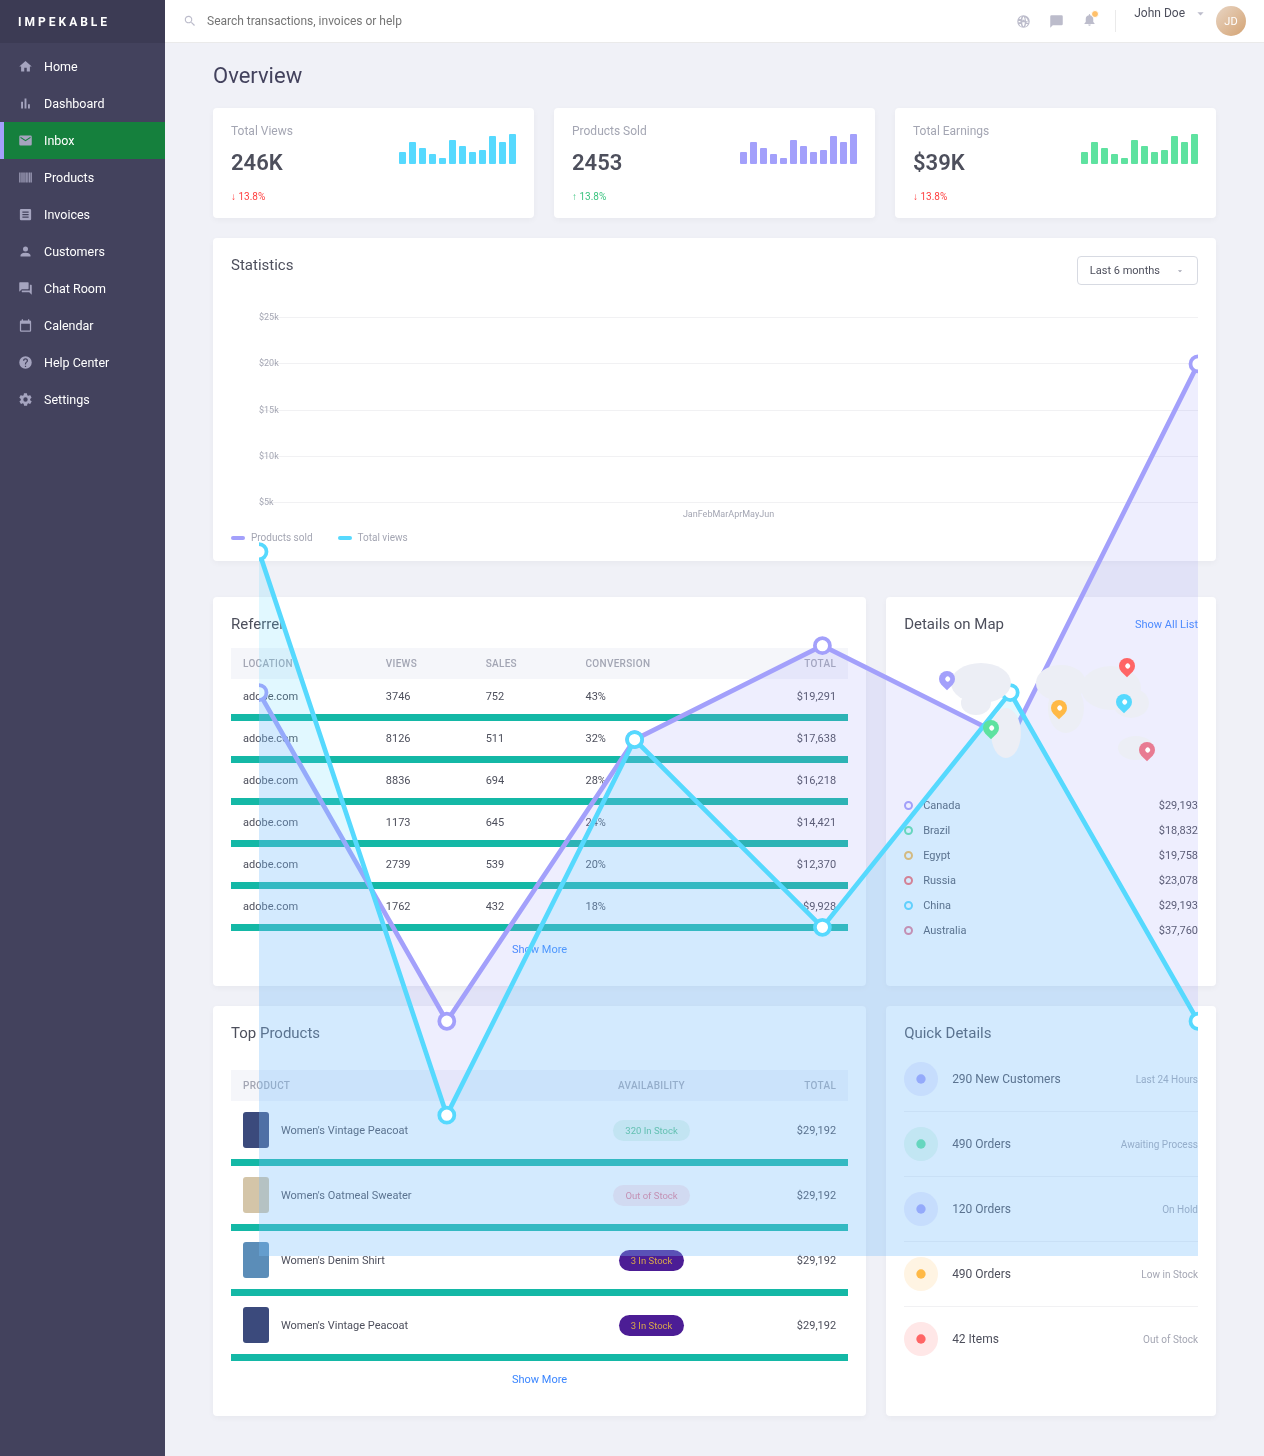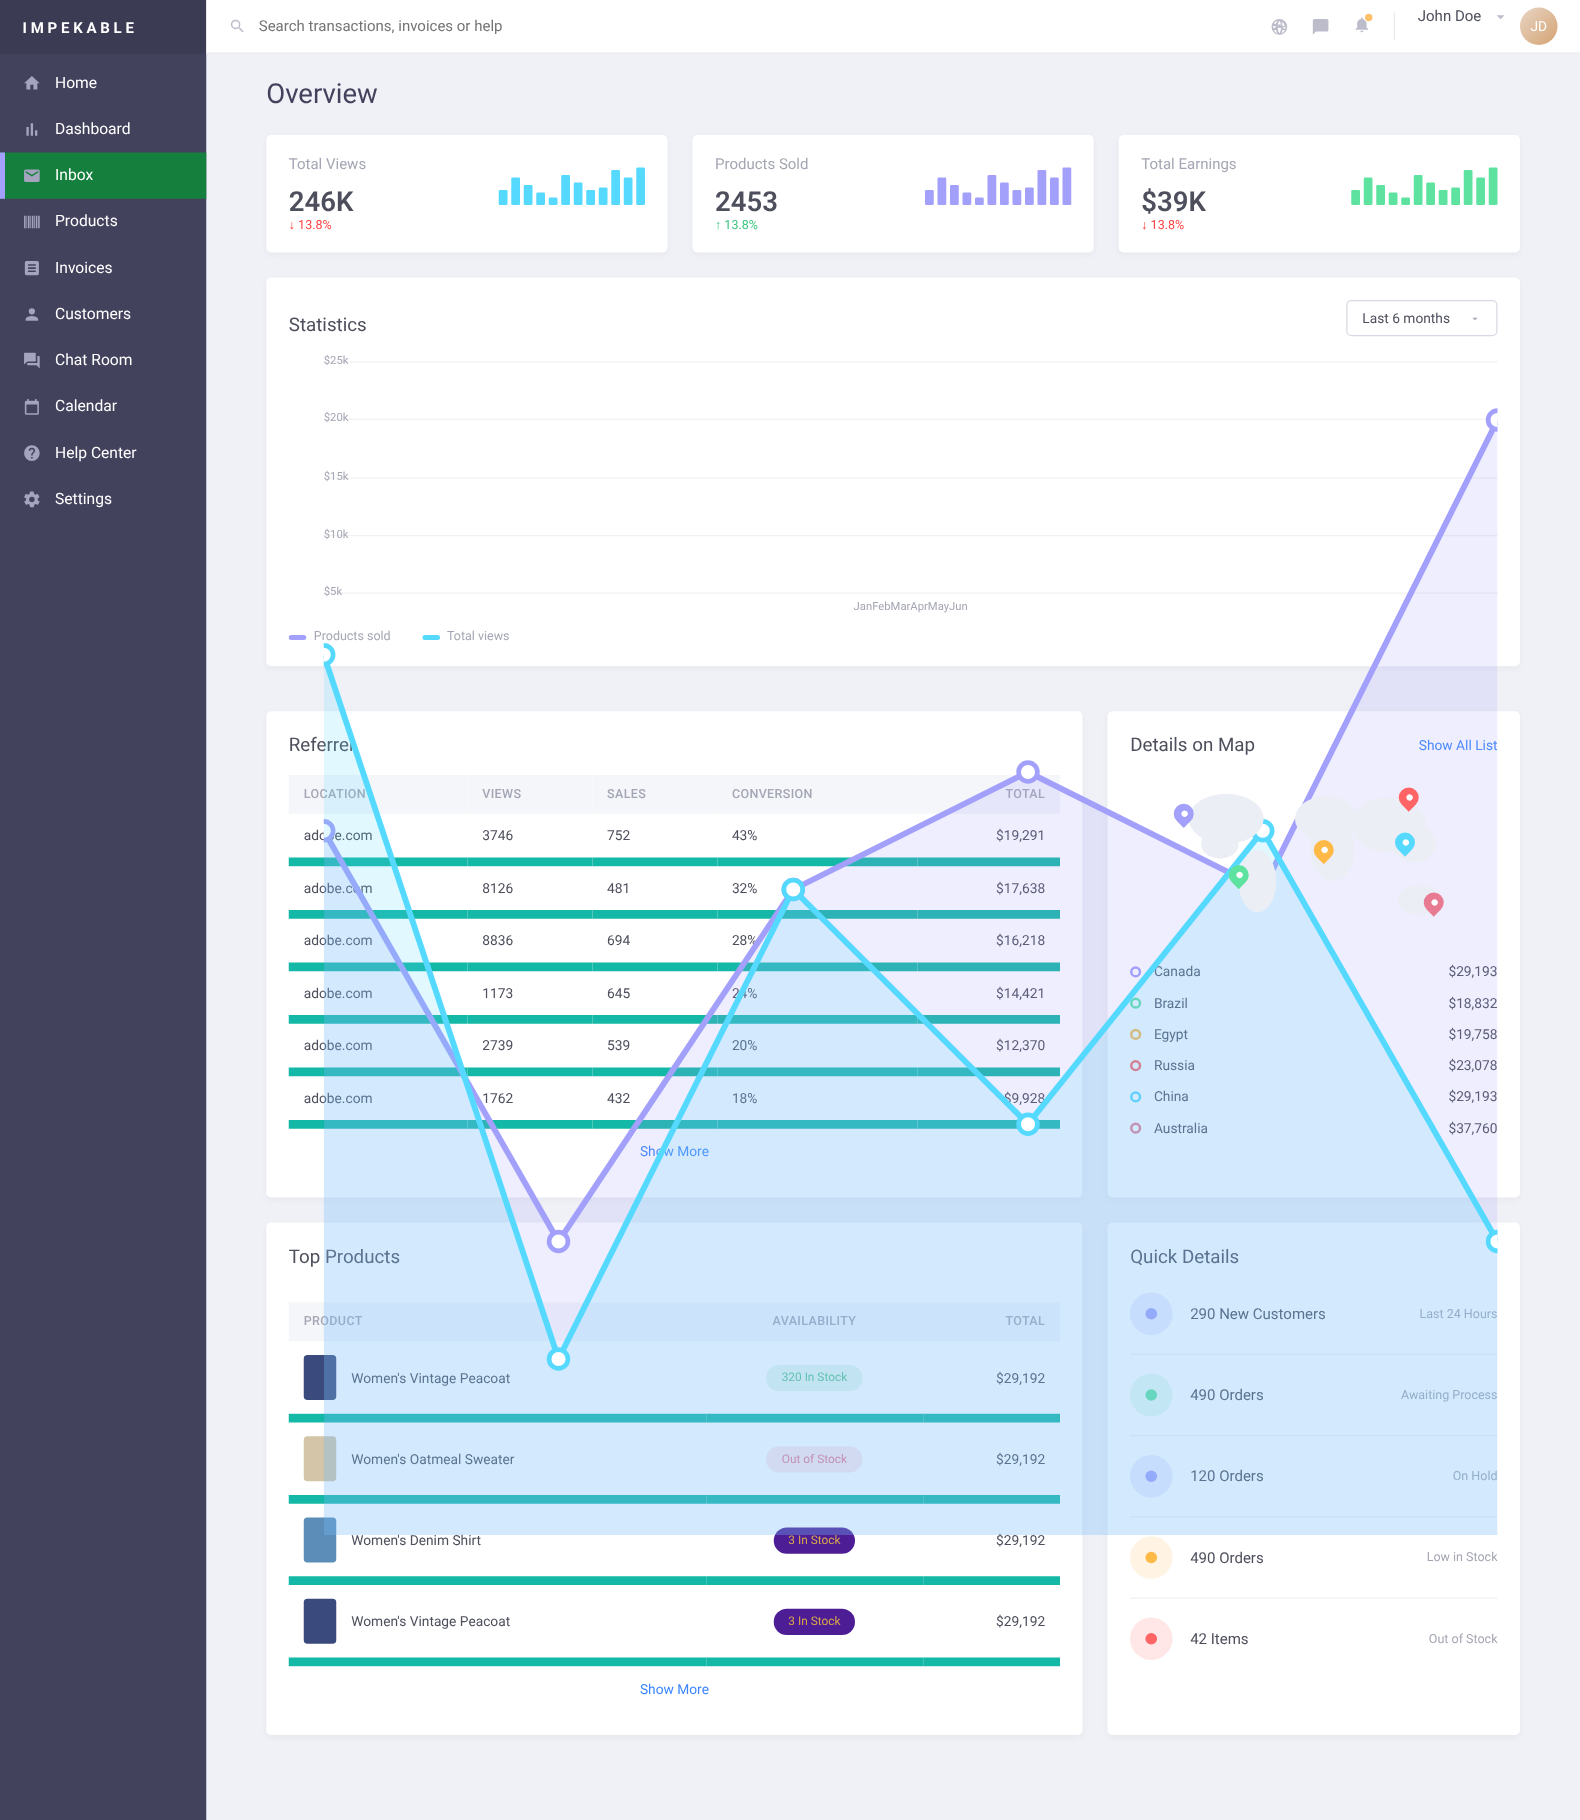--- a/index.html
+++ b/index.html
@@ -24,28 +24,28 @@
 .notif::after{content:'';position:absolute;top:-2px;right:-2px;width:6px;height:6px;background:#ffc06a;border-radius:50%;border:1px solid #fff}
 .divider{width:1px;height:22px;background:#eaeaea}
 .user{display:flex;align-items:flex-start;gap:8px;color:#4d4f5c;font-size:12px;cursor:pointer}
 .avatar{width:30px;height:30px;border-radius:50%;background:linear-gradient(135deg,#e8d5c4,#d4a373);display:flex;align-items:center;justify-content:center;color:#fff;font-size:11px}
 .content{padding:20px 48px;flex:1}
 h1{font-size:22px;font-weight:400;color:#43425d;margin-bottom:20px}
 .row{display:flex;gap:20px;margin-bottom:20px}
 .card{background:#fff;border-radius:4px;box-shadow:0 2px 6px rgba(0,0,0,0.04)}
 .kpi{flex:1;padding:16px 18px;display:flex;justify-content:space-between}
 .kpi-label{font-size:12px;color:#a4a6b3;margin-bottom:12px}
-.kpi-value{font-size:22px;font-weight:600;color:#4d4f5c;margin-bottom:0}
+.kpi-value{font-size:22px;font-weight:600;color:#4d4f5c;margin-bottom:16px}
 .kpi-change{font-size:10px;display:flex;align-items:center;gap:3px}
 .kpi-change.down{color:#ff4141}
 .kpi-change.up{color:#3cc480}
 .spark{display:flex;align-items:flex-end;gap:3px;height:40px}
 .spark div{width:7px;border-radius:1px}
 .stats{padding:18px}
-.stats-head{display:flex;justify-content:space-between;align-items:flex-end;margin-bottom:20px}
+.stats-head{display:flex;justify-content:space-between;align-items:flex-start;margin-bottom:32px}
 .stats-title{font-size:15px;color:#4d4f5c}
 .dropdown{border:1px solid #d7dae2;border-radius:4px;padding:7px 12px;font-size:11px;color:#4d4f5c;display:flex;align-items:center;gap:15px;cursor:pointer}
 .chart{position:relative;height:210px}
 .chart-grid{position:absolute;left:28px;right:0;top:0;bottom:25px}
 .chart-grid div{position:absolute;left:0;right:0;height:1px;background:#f1f1f3}
 .chart-y{position:absolute;left:0;font-size:9px;color:#a4a6b3;transform:translateY(-50%)}
 .chart-x{position:absolute;bottom:8px;left:28px;right:0;display:flex;justify-content:center;font-size:9px;color:#a4a6b3}
 .chart-svg{position:absolute;left:28px;right:0;top:0;bottom:25px}
 .legend{display:flex;gap:25px;margin-top:5px;font-size:10px;color:#a4a6b3}
 .legend-item{display:flex;align-items:center;gap:6px}
@@ -330,21 +330,21 @@
                 <tr>
                   <td>adobe.com</td>
                   <td>3746</td>
                   <td>752</td>
                   <td>43%</td>
                   <td>$19,291</td>
                 </tr>
                 <tr>
                   <td>adobe.com</td>
                   <td>8126</td>
-                  <td>481</td>
+                  <td>511</td>
                   <td>32%</td>
                   <td>$17,638</td>
                 </tr>
                 <tr>
                   <td>adobe.com</td>
                   <td>8836</td>
                   <td>694</td>
                   <td>28%</td>
                   <td>$16,218</td>
                 </tr>

